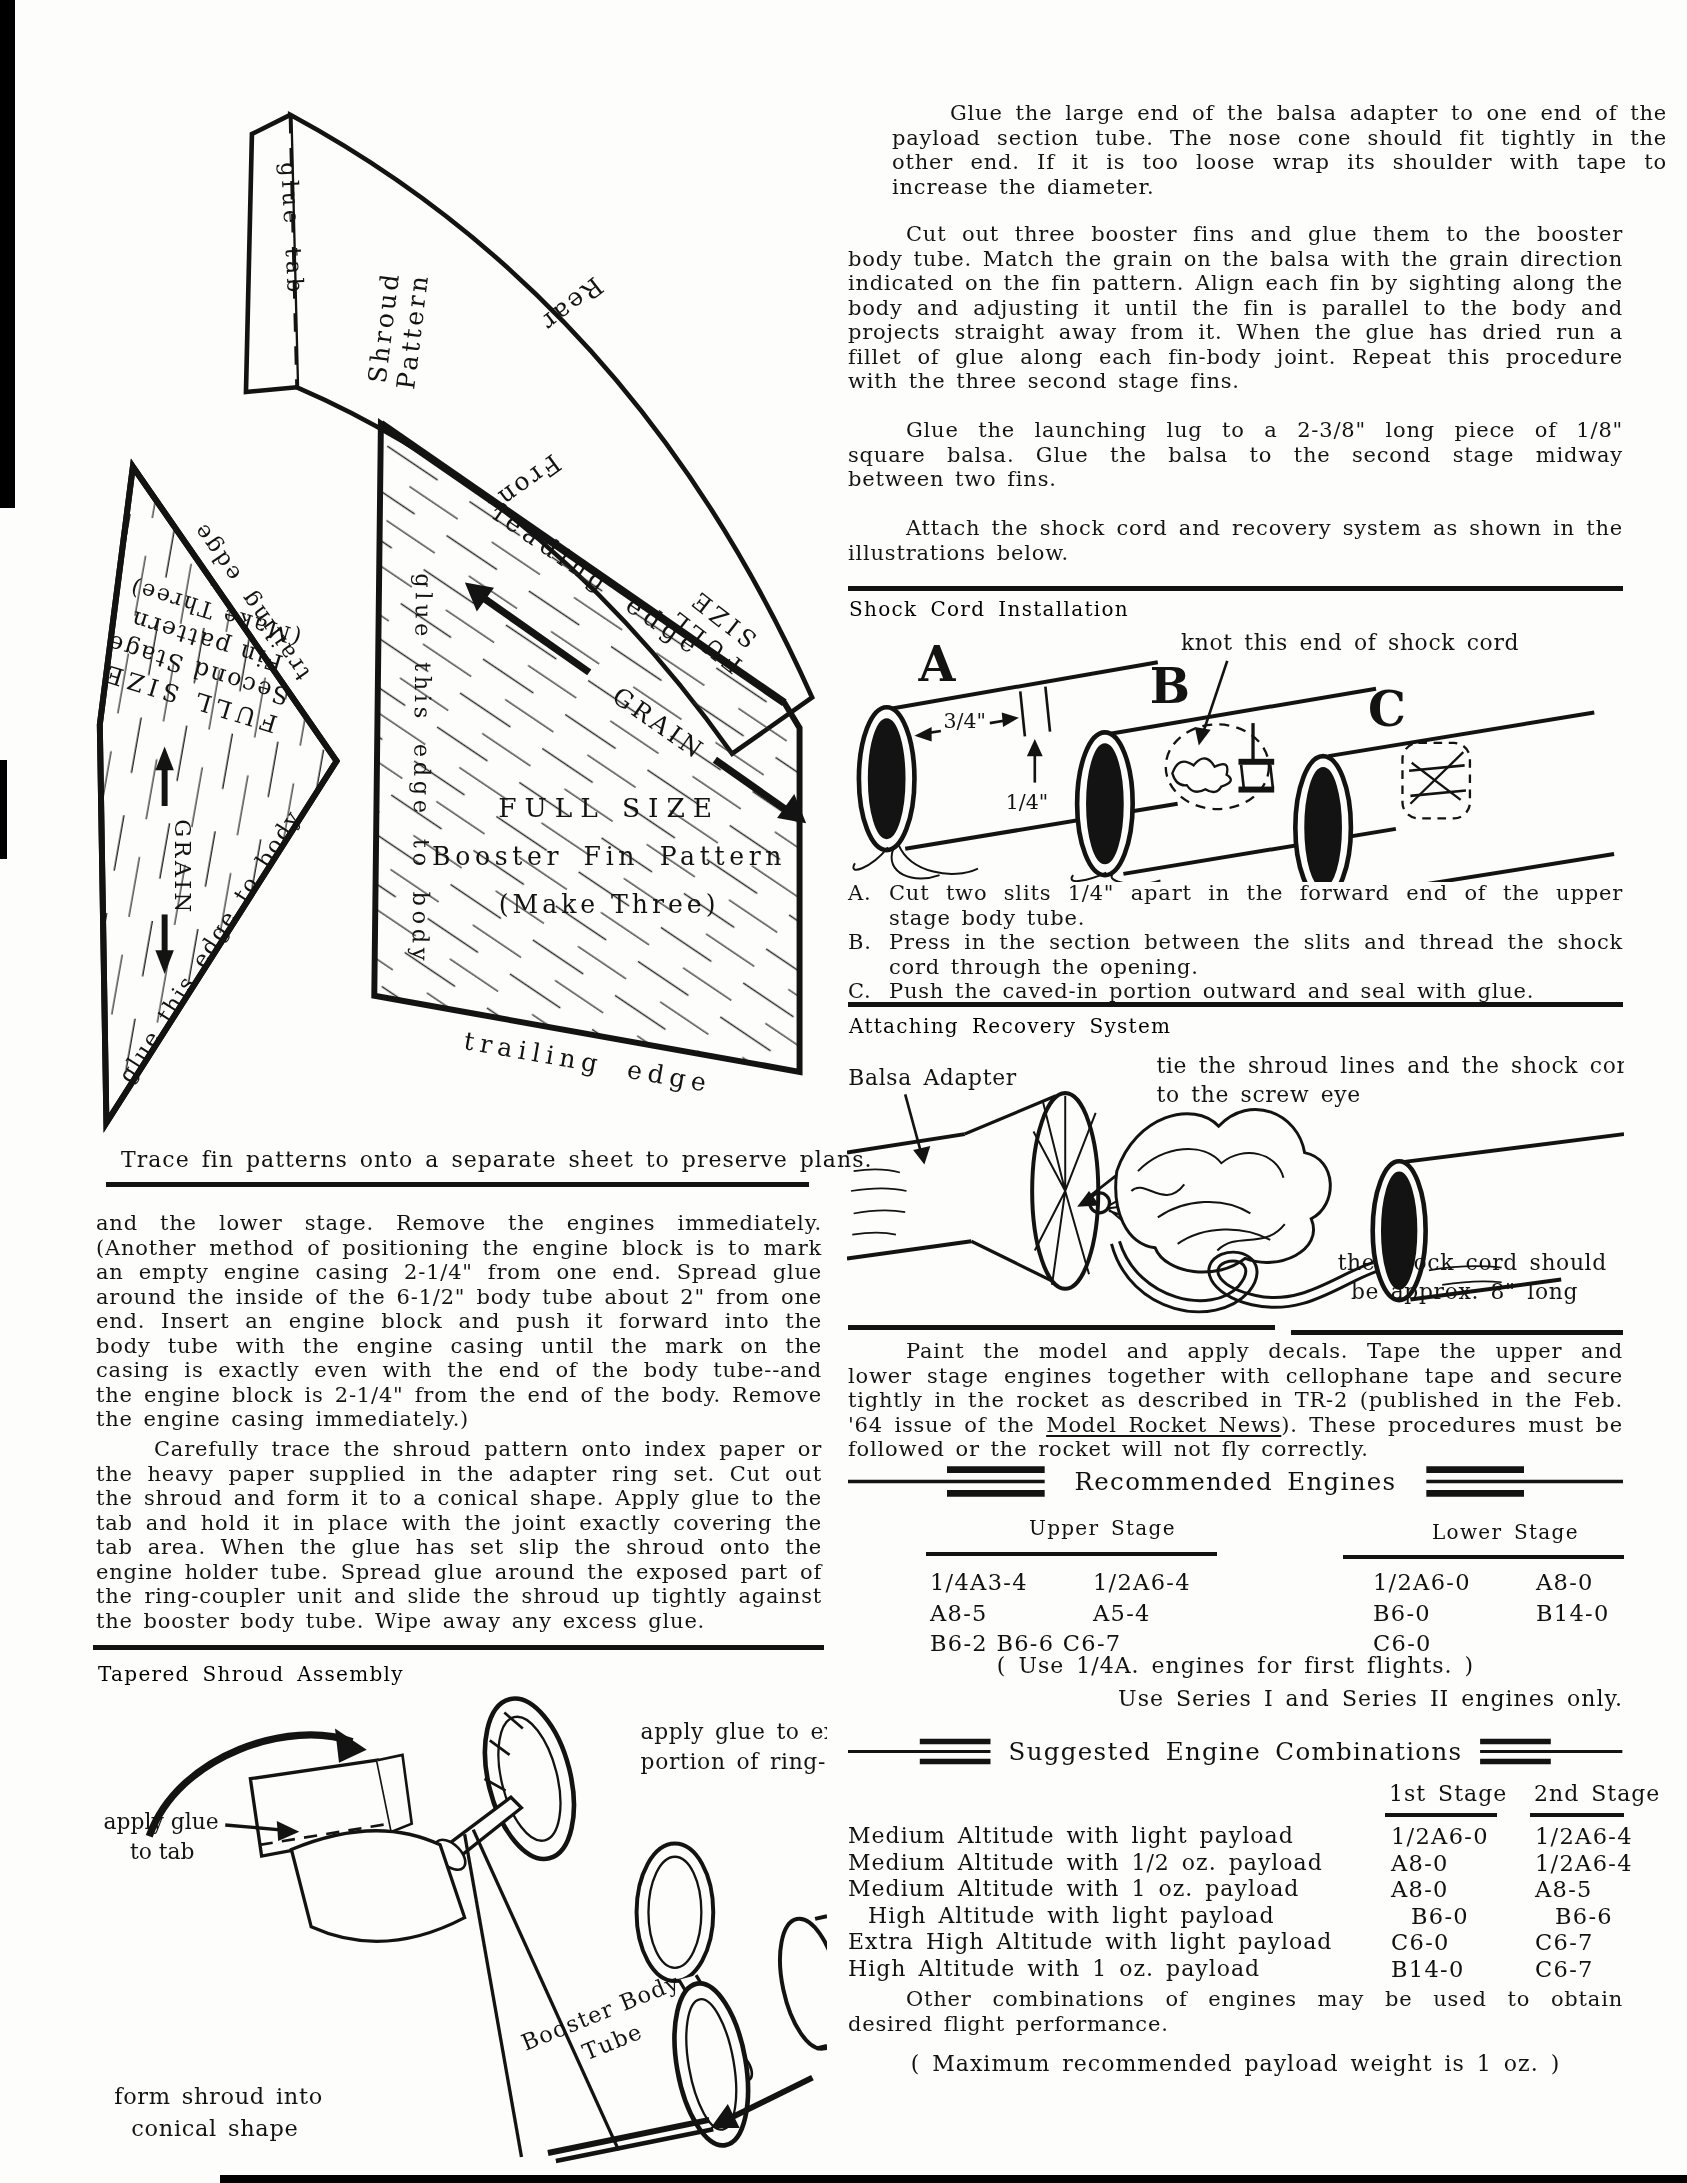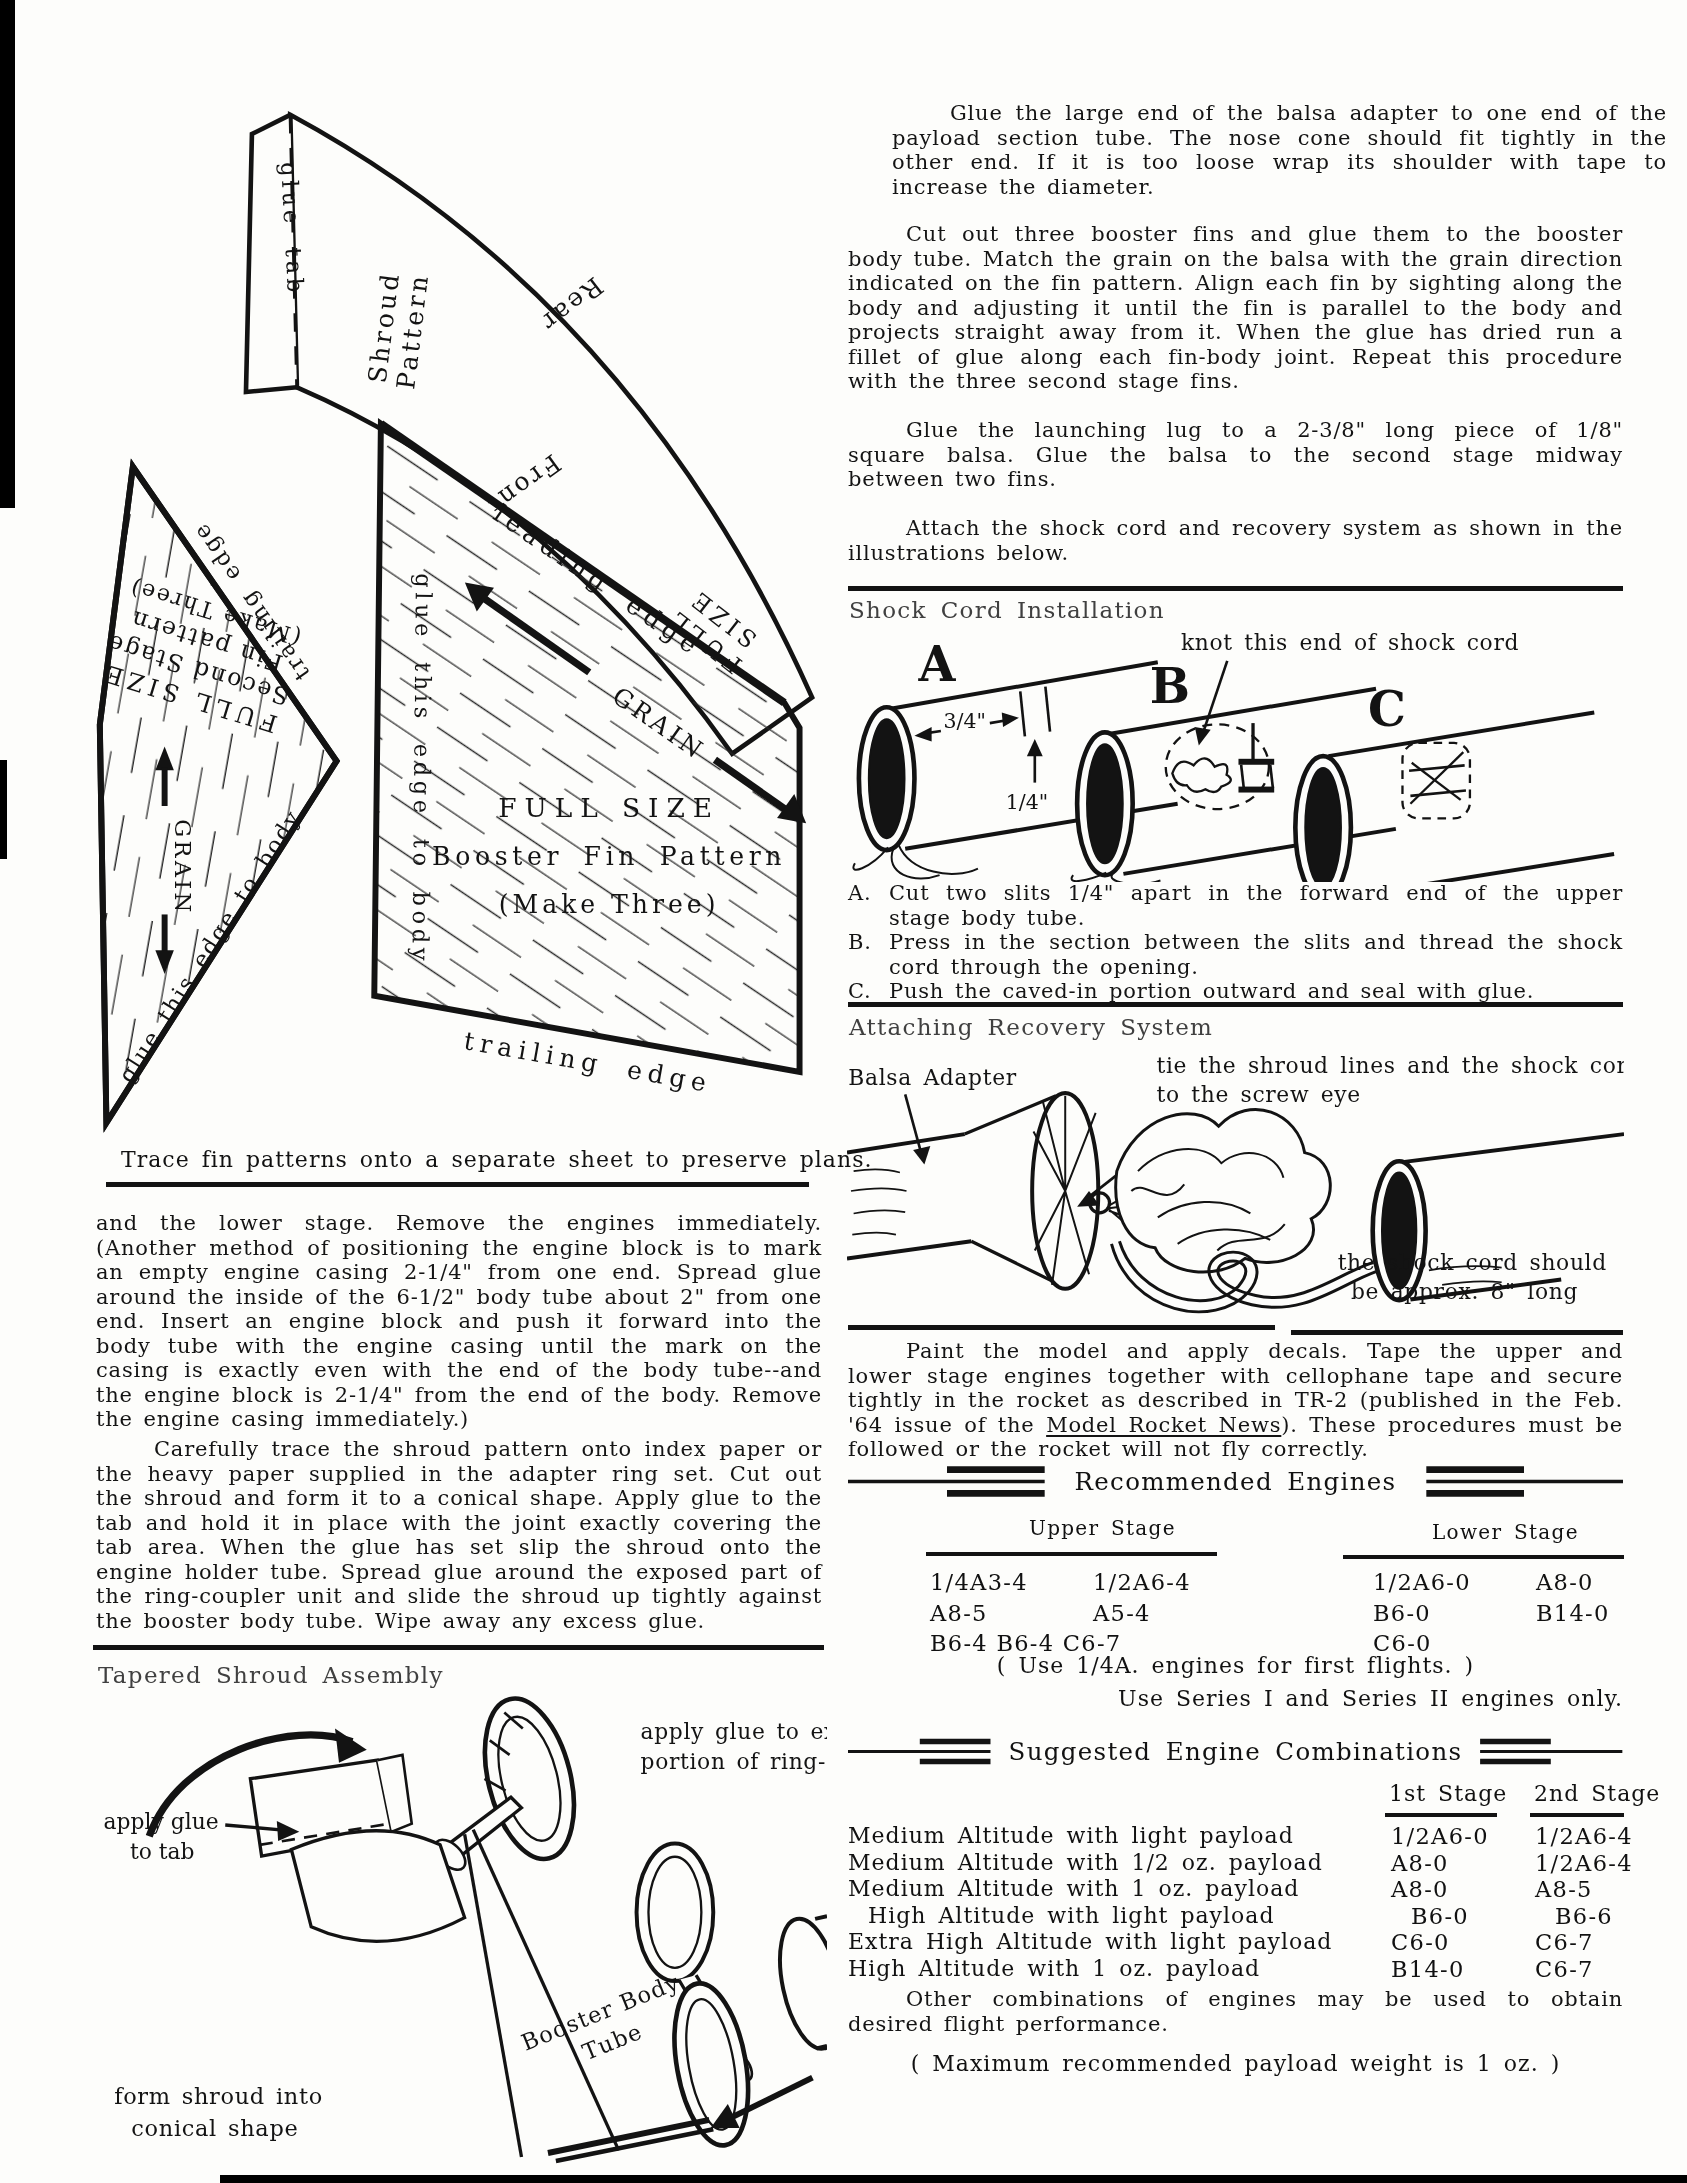--- a/index.html
+++ b/index.html
@@ -9,21 +9,21 @@
     font-family:"DejaVu Serif","Liberation Serif",serif; color:#111;
     overflow:hidden;
   }
   .abs { position:absolute; }
   .body-txt {
     font-size:21px; line-height:24.5px; letter-spacing:0.8px; word-spacing:3.3px;
     text-align:justify; color:#141414;
   }
   .indent { text-indent:58px; }
   .heading {
-    font-size:23px; letter-spacing:1.3px; word-spacing:5.3px; color:#404040; white-space:nowrap;
+    font-size:20px; letter-spacing:1.3px; word-spacing:5.3px; color:#000000; white-space:nowrap;
   }
   .rule { background:#131313; }
   .svgfig text { fill:#131313; }
   .step { display:flex; margin-bottom:0; }
   .step-marker { width:41px; flex:0 0 41px; }
   .step-text { flex:1; text-align:justify; }
   .eng-val { font-size:22.5px; letter-spacing:1.3px; white-space:nowrap; }
   .tbl-title { font-size:20px; letter-spacing:1.3px; word-spacing:4px; white-space:nowrap; }
   .hdr-row { display:flex; align-items:center; justify-content:space-between; gap:17px; }
   .hdr-title { font-size:24.5px; letter-spacing:1.3px; word-spacing:5.3px; white-space:nowrap; }
@@ -322,21 +322,21 @@
 
   <div class="abs tbl-title" style="left:1029px;top:1516px;">Upper Stage</div>
   <div class="abs tbl-title" style="left:1432px;top:1520px;">Lower Stage</div>
   <div class="abs rule" style="left:926px;top:1552px;width:291px;height:4px;"></div>
   <div class="abs rule" style="left:1343px;top:1555px;width:281px;height:4px;"></div>
 
   <span class="abs eng-val" style="left:930px;top:1569px;">1/4A3-4</span>
   <span class="abs eng-val" style="left:1093px;top:1569px;">1/2A6-4</span>
   <span class="abs eng-val" style="left:930px;top:1600px;">A8-5</span>
   <span class="abs eng-val" style="left:1093px;top:1600px;">A5-4</span>
-  <span class="abs eng-val" style="left:930px;top:1630px;">B6-4  B6-4  C6-7</span>
+  <span class="abs eng-val" style="left:930px;top:1630px;">B6-2  B6-6  C6-7</span>
   <span class="abs eng-val" style="left:1373px;top:1569px;">1/2A6-0</span>
   <span class="abs eng-val" style="left:1536px;top:1569px;">A8-0</span>
   <span class="abs eng-val" style="left:1373px;top:1600px;">B6-0</span>
   <span class="abs eng-val" style="left:1536px;top:1600px;">B14-0</span>
   <span class="abs eng-val" style="left:1373px;top:1630px;">C6-0</span>
 
   <div class="abs note" style="left:848px;top:1653px;width:775px;text-align:center;">( Use 1/4A. engines for first flights. )</div>
   <div class="abs note" style="left:848px;top:1686px;width:775px;text-align:right;">Use Series I and Series II engines only.</div>
 
   <div class="abs hdr-row" style="left:848px;top:1733px;width:775px;">

